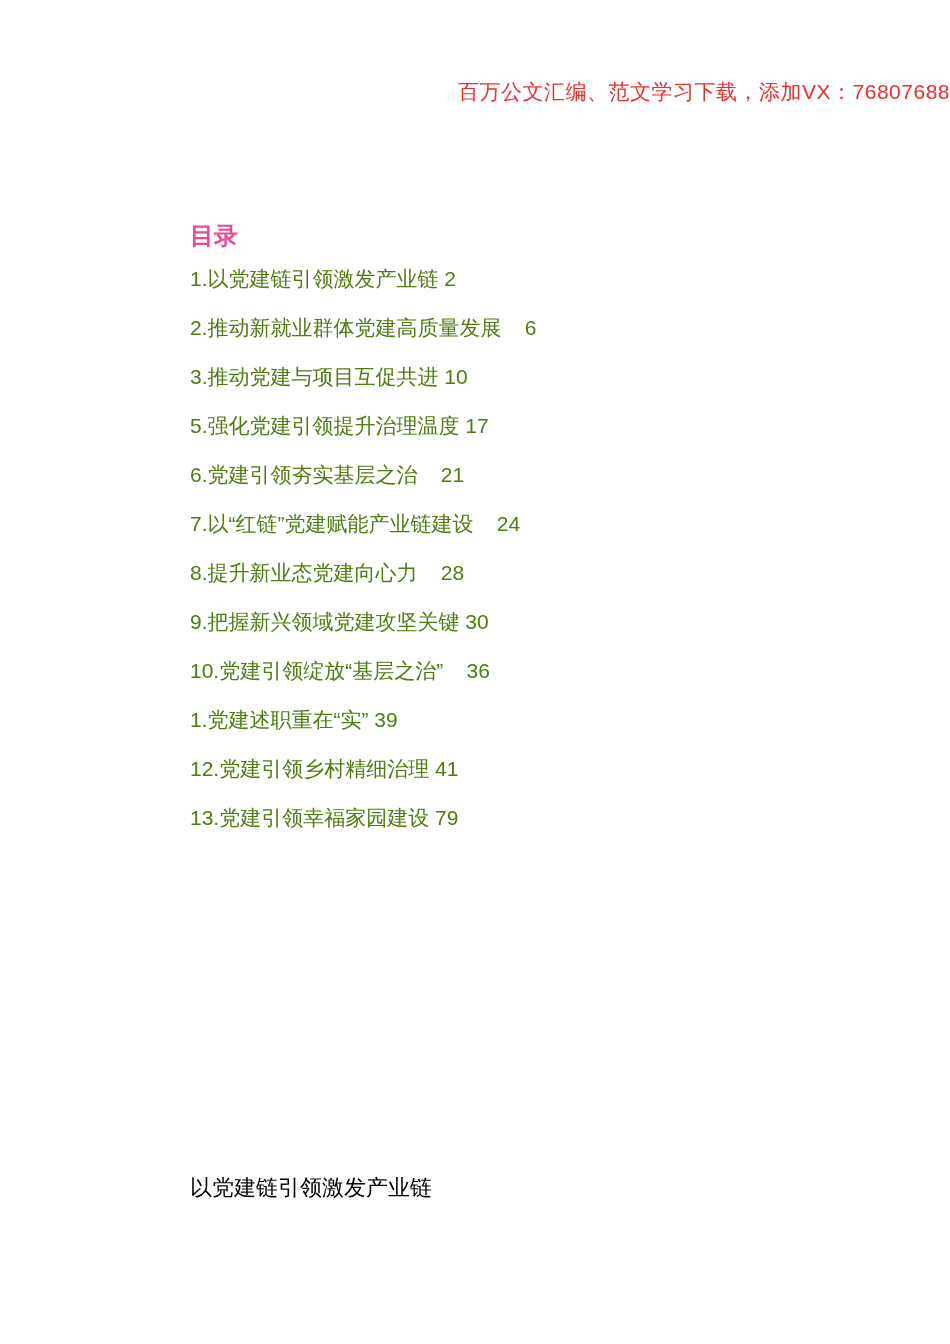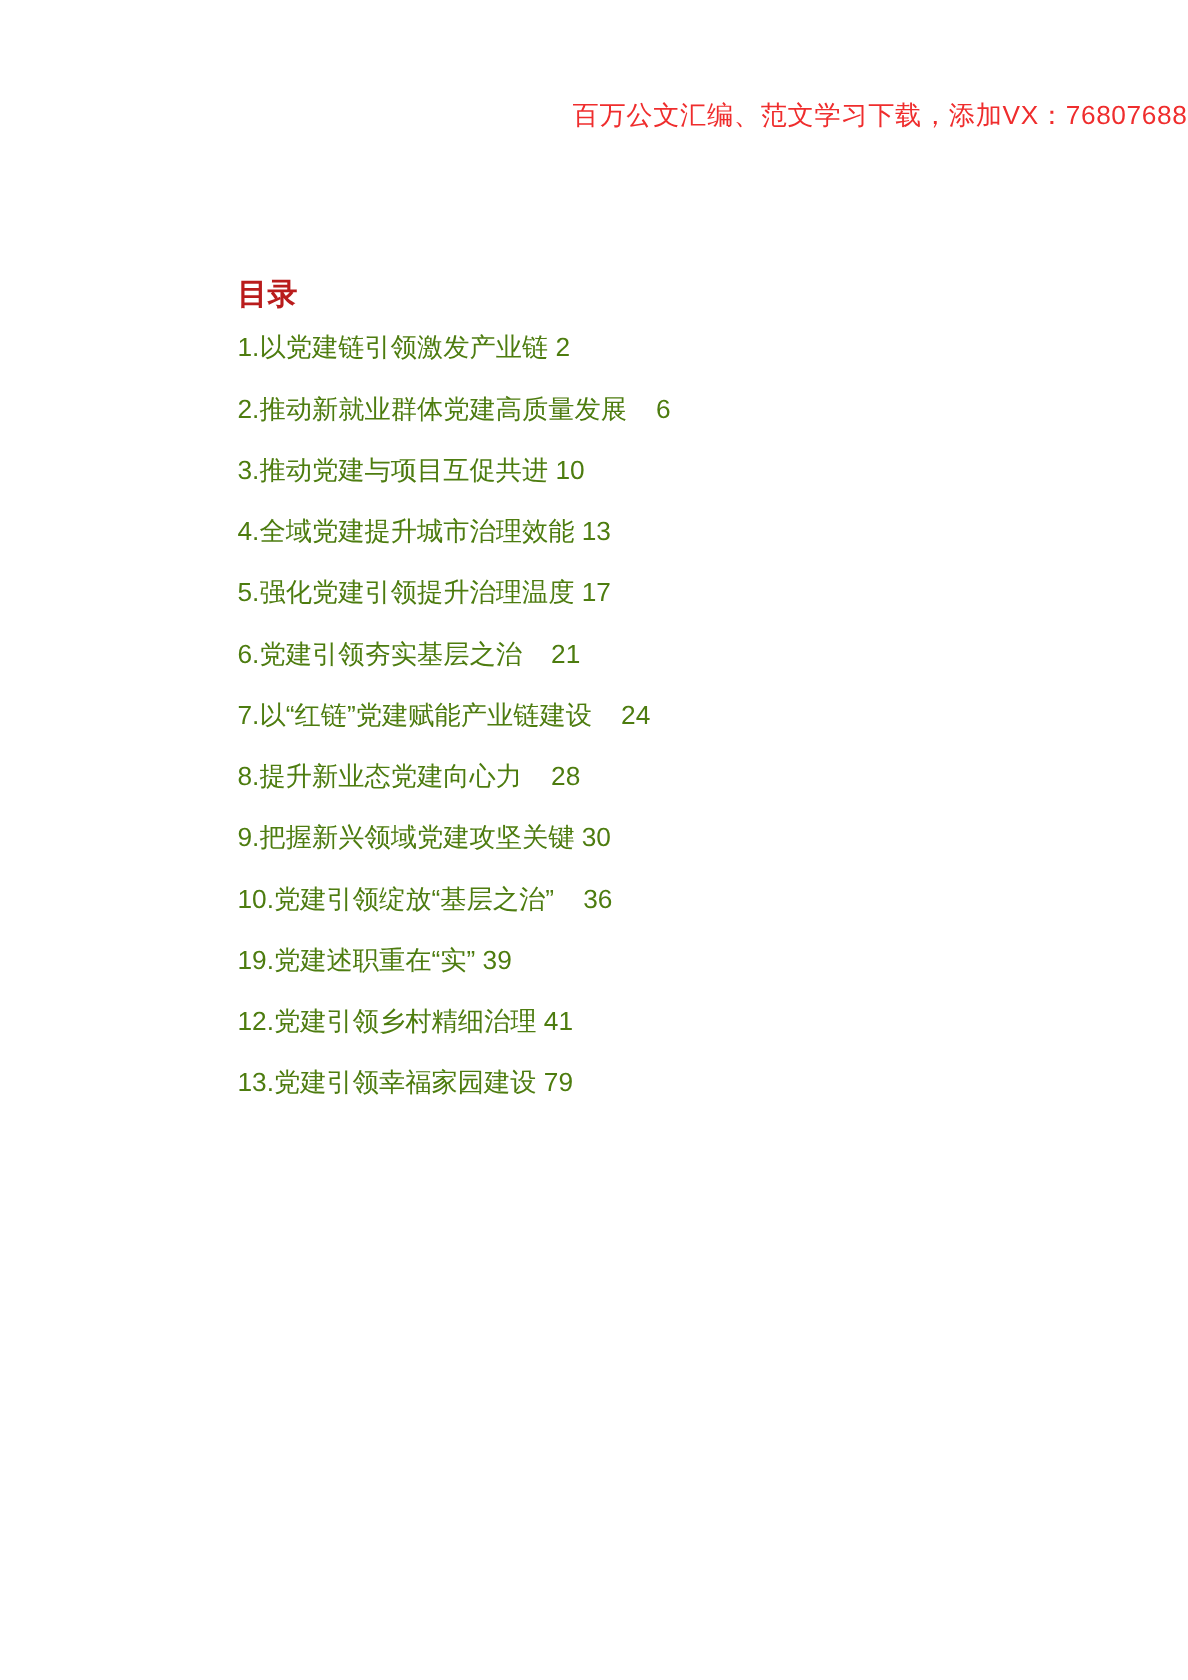--- a/index.html
+++ b/index.html
@@ -28,21 +28,21 @@
     white-space: nowrap;
   }
   .toc {
     position: absolute;
     left: 190px;
     top: 222px;
     width: 620px;
   }
   .toc-title {
     font-size: 24px;
-    color: #b91c1c;
+    color: #ec4899;
     margin: 0 0 17px 0;
     line-height: 1.2;
     font-family: "Liberation Sans", sans-serif;
   }
   .toc-list {
     list-style: none;
     margin: 0;
     padding: 0;
   }
   .toc-item {
@@ -88,46 +88,44 @@
       <li class="toc-item">
         <span class="label">1.以党建链引领激发产业链</span><span class="gap-small"></span><span class="page-num">2</span>
       </li>
       <li class="toc-item">
         <span class="label">2.推动新就业群体党建高质量发展</span><span class="gap-large"></span><span class="page-num">6</span>
       </li>
       <li class="toc-item">
         <span class="label">3.推动党建与项目互促共进</span><span class="gap-small"></span><span class="page-num">10</span>
       </li>
       <li class="toc-item">
-        <span class="label">4.全域党建提升城市治理效能</span><span class="gap-small"></span><span class="page-num">13</span>
-      </li>
-      <li class="toc-item">
         <span class="label">5.强化党建引领提升治理温度</span><span class="gap-small"></span><span class="page-num">17</span>
       </li>
       <li class="toc-item">
         <span class="label">6.党建引领夯实基层之治</span><span class="gap-large"></span><span class="page-num">21</span>
       </li>
       <li class="toc-item">
         <span class="label">7.以“红链”党建赋能产业链建设</span><span class="gap-large"></span><span class="page-num">24</span>
       </li>
       <li class="toc-item">
         <span class="label">8.提升新业态党建向心力</span><span class="gap-large"></span><span class="page-num">28</span>
       </li>
       <li class="toc-item">
         <span class="label">9.把握新兴领域党建攻坚关键</span><span class="gap-small"></span><span class="page-num">30</span>
       </li>
       <li class="toc-item">
         <span class="label">10.党建引领绽放“基层之治”</span><span class="gap-large"></span><span class="page-num">36</span>
       </li>
       <li class="toc-item">
-        <span class="label">19.党建述职重在“实”</span><span class="gap-small"></span><span class="page-num">39</span>
+        <span class="label">1.党建述职重在“实”</span><span class="gap-small"></span><span class="page-num">39</span>
       </li>
       <li class="toc-item">
         <span class="label">12.党建引领乡村精细治理</span><span class="gap-small"></span><span class="page-num">41</span>
       </li>
       <li class="toc-item">
         <span class="label">13.党建引领幸福家园建设</span><span class="gap-small"></span><span class="page-num">79</span>
       </li>
     </ul>
   </div>
 
+  <div class="chapter-heading">以党建链引领激发产业链</div>
 
 </div>
 
 </body></html>

